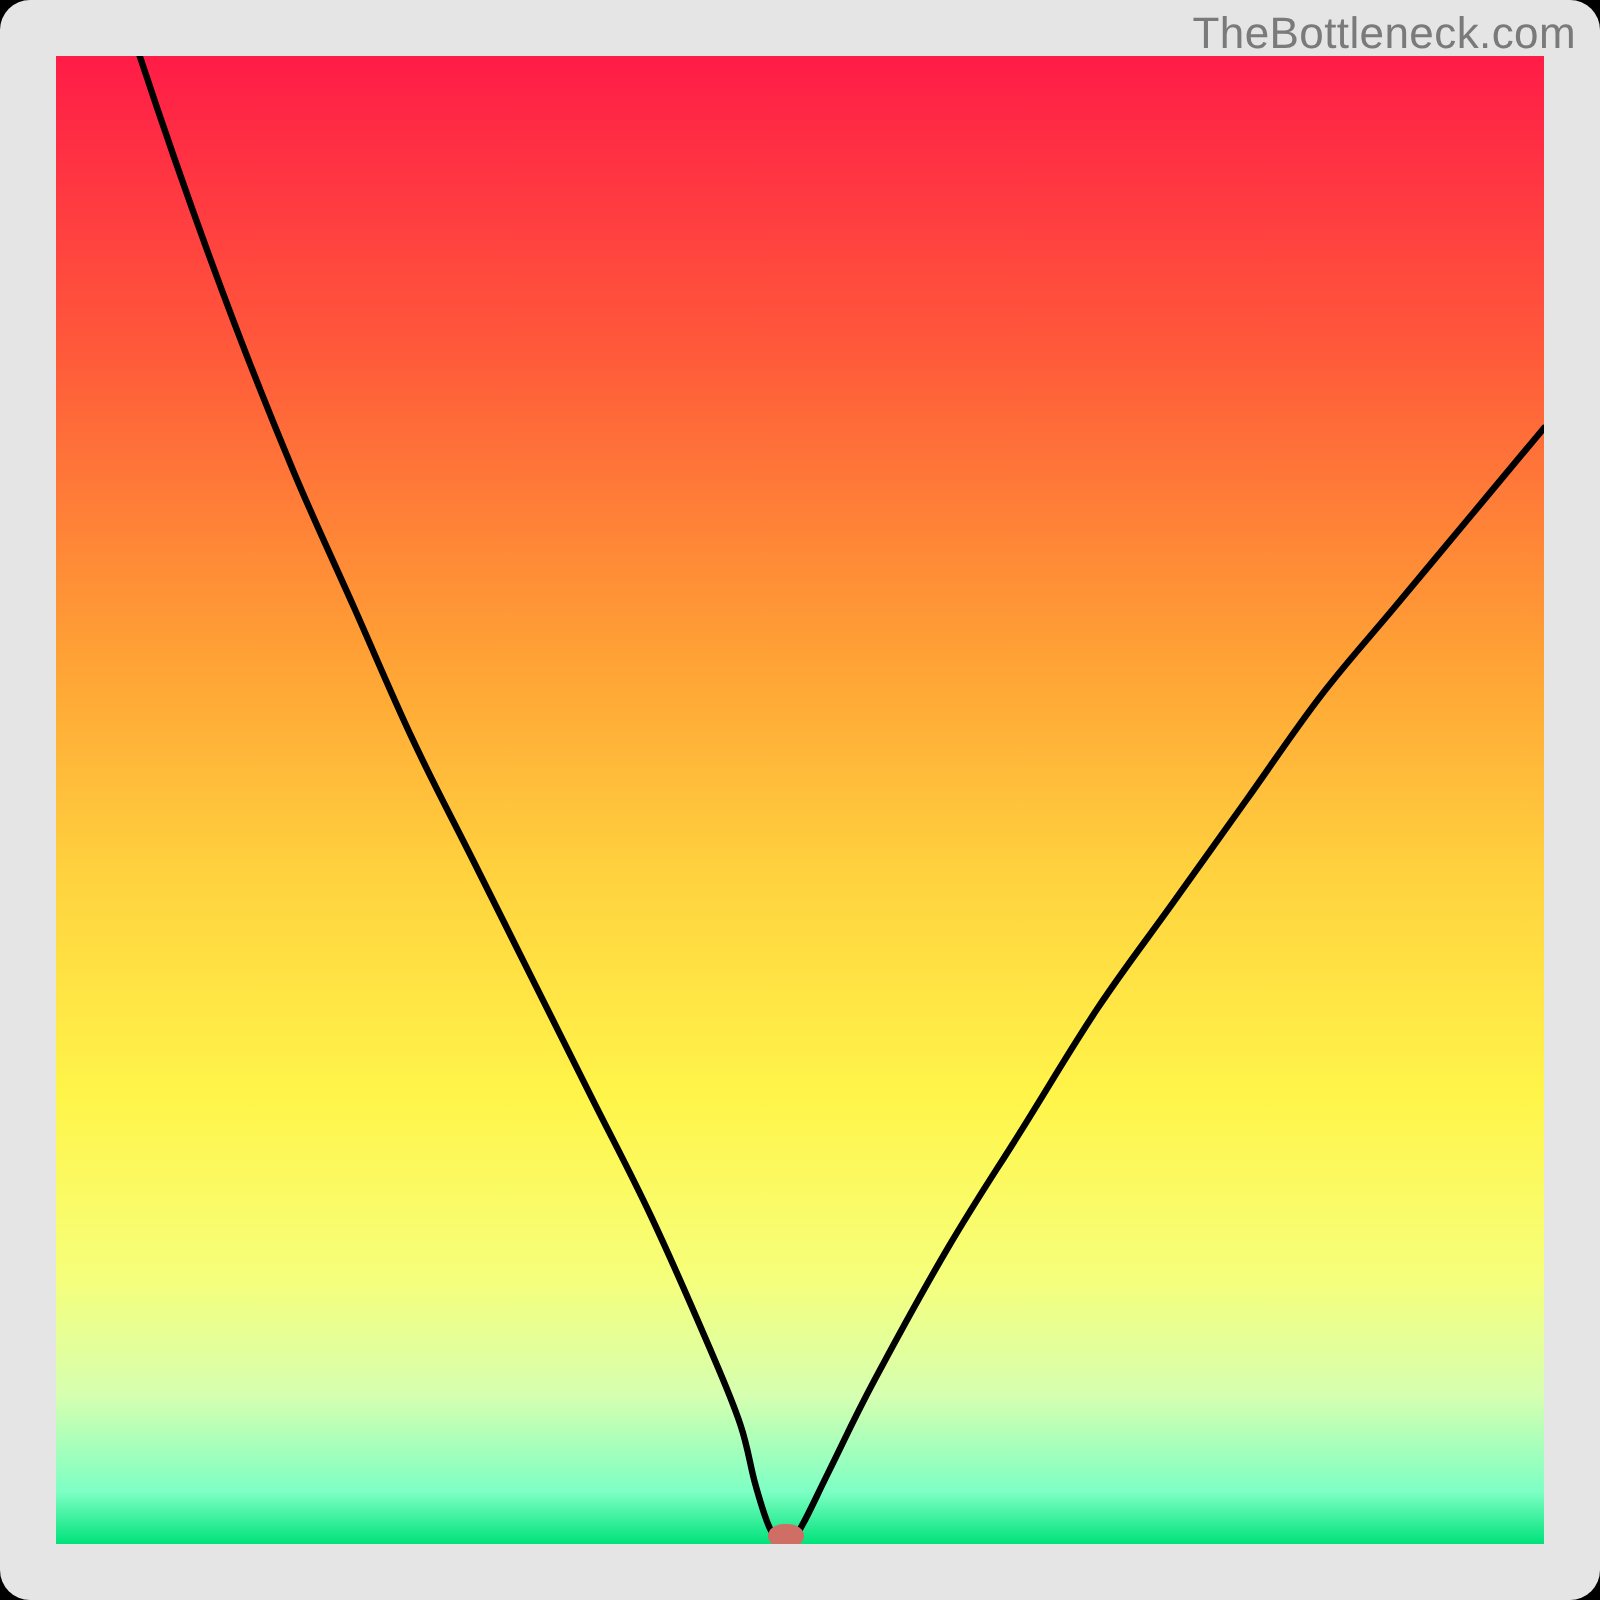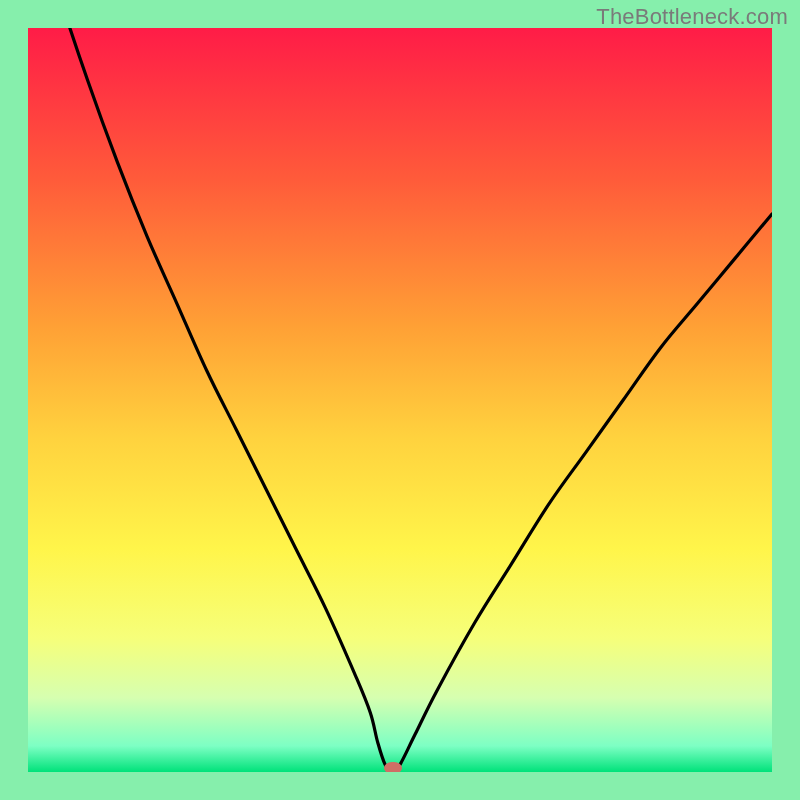--- a/index.html
+++ b/index.html
@@ -8,21 +8,22 @@
     width: 800px;
     height: 800px;
     background: #000;
     overflow: hidden;
     font-family: Arial, Helvetica, sans-serif;
   }
   .frame {
     position: relative;
     width: 800px;
     height: 800px;
-    background: #86efac;
+    background: #e5e5e5;
+    border-radius: 15px;
   }
   .watermark {
     position: absolute;
     top: 4px;
     right: 12px;
     color: #7a7a7a;
     font-size: 22px;
     font-weight: 500;
     letter-spacing: 0.2px;
     z-index: 5;

